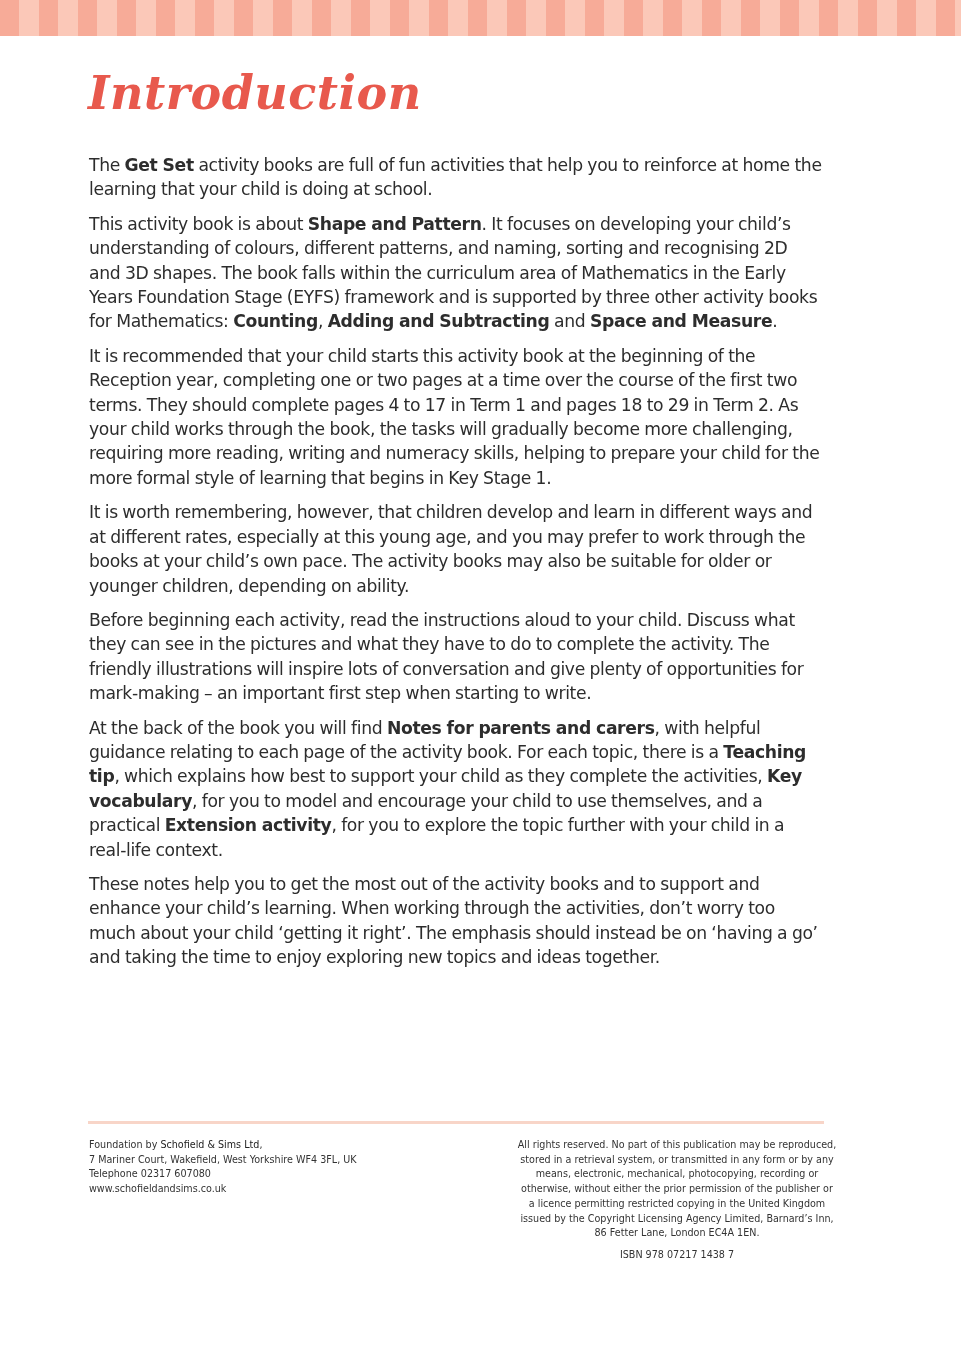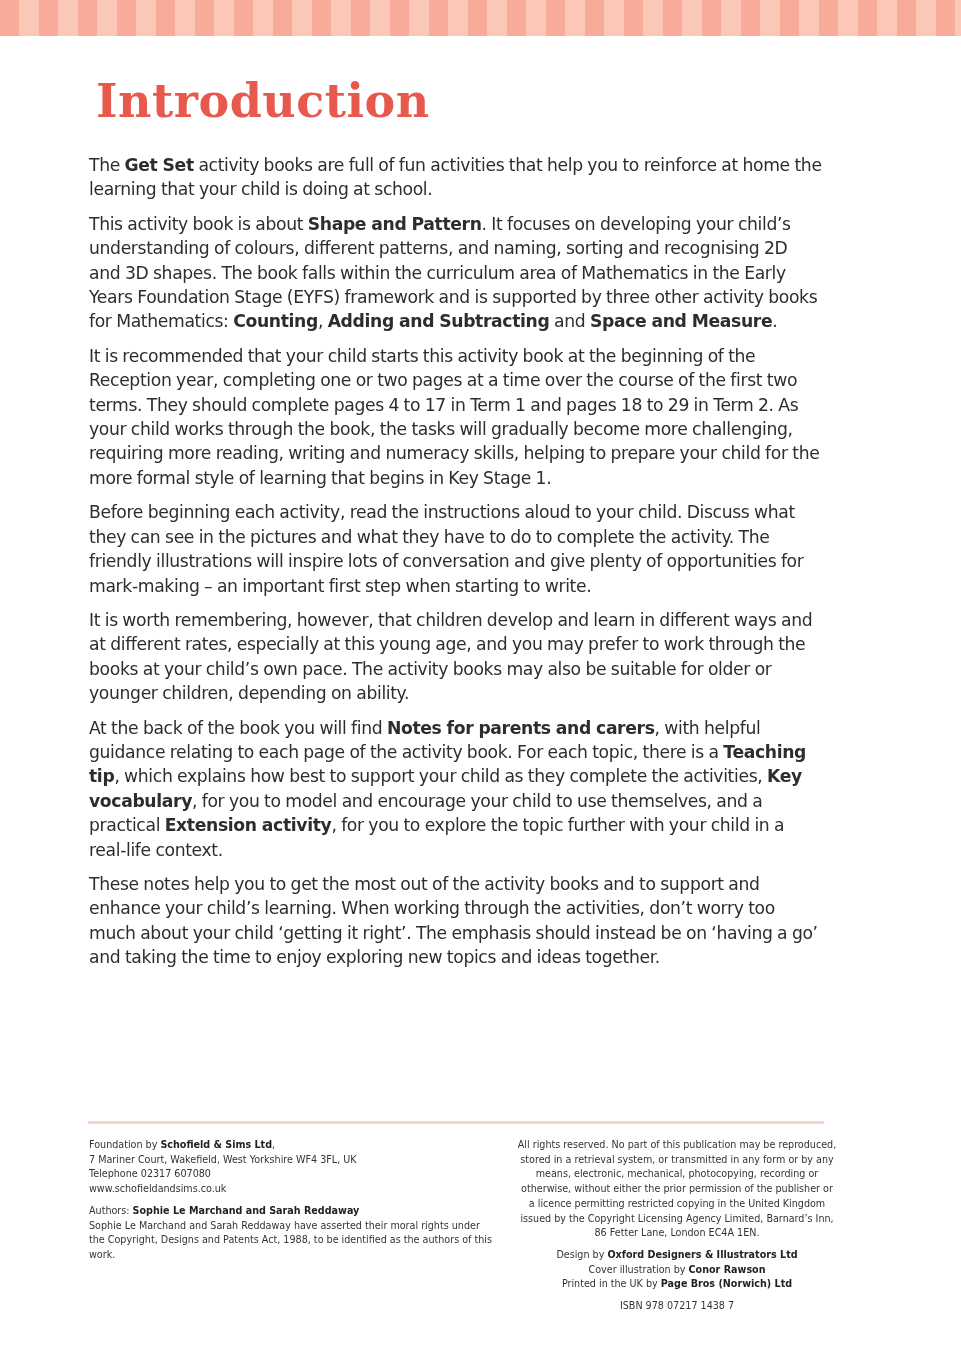--- a/index.html
+++ b/index.html
@@ -1,54 +1,52 @@
 <!DOCTYPE html>
 <html><head>
 <meta charset="utf-8">
 <style>
   html, body { margin: 0; padding: 0; background: #ffffff; }
   body { width: 961px; height: 1360px; position: relative; overflow: hidden;
          font-family: "DejaVu Sans", sans-serif; color: #2b2b2b; }
   .stripe-band { position: absolute; left: 0; top: 0; width: 961px; height: 36px;
     background: repeating-linear-gradient(90deg, #f7ab98 0px, #f7ab98 19.5px, #fbc8b8 19.5px, #fbc8b8 39px); }
-  .title { position: absolute; left: 88px; top: 66px; margin: 8px;
+  .title { position: absolute; left: 88px; top: 66px; margin: 0;
     font-family: "DejaVu Serif", serif; font-weight: bold; font-size: 46px;
-    color: #e8594d; letter-spacing: 0.5px; }
+    color: #e8594d; letter-spacing: 0.5px; font-style: italic; }
   .body-text { position: absolute; left: 89px; top: 153px; width: 745px; }
   .body-text p { margin: 0 12px 10px 0; font-size: 17.2px; line-height: 24.4px;
     letter-spacing: -0.35px; word-spacing: -0.5px; color: #2d2d2d; }
   .body-text b { font-weight: bold; }
   .footer-rule { position: absolute; left: 88px; top: 1121px; width: 736px; height: 3px; background: #f8d5c8; }
   .footer-col { position: absolute; top: 1138px; font-size: 9.6px; line-height: 14.7px; color: #333; }
   .footer-col.left { left: 89px; width: 405px; }
   .footer-col.right { left: 517px; width: 320px; text-align: center; }
   .footer-col p { margin: 0 0 7px 0; }
-  .footer-col b { font-weight: bold; color: #222; }
+  .footer-col b { font-weight: normal; color: #222; }
 </style>
 </head>
 <body>
 
 <div class="stripe-band"></div>
 
 <h1 class="title">Introduction</h1>
 
 <div class="body-text">
     <p><span>The </span><b>Get Set</b><span> activity books are full of fun activities that help you to reinforce at home the learning that your child is doing at school.</span></p>
     <p><span>This activity book is about </span><b>Shape and Pattern</b><span>. It focuses on developing your child’s understanding of colours, different patterns, and naming, sorting and recognising 2D and 3D shapes. The book falls within the curriculum area of Mathematics in the Early Years Foundation Stage (EYFS) framework and is supported by three other activity books for Mathematics: </span><b>Counting</b><span>, </span><b>Adding and Subtracting</b><span> and </span><b>Space and Measure</b><span>.</span></p>
     <p><span>It is recommended that your child starts this activity book at the beginning of the Reception year, completing one or two pages at a time over the course of the first two terms. They should complete pages 4 to 17 in Term 1 and pages 18 to 29 in Term 2. As your child works through the book, the tasks will gradually become more challenging, requiring more reading, writing and numeracy skills, helping to prepare your child for the more formal style of learning that begins in Key Stage 1.</span></p>
+    <p><span>It is worth remembering, however, that children develop and learn in different ways and at different rates, especially at this young age, and you may prefer to work through the books at your child’s own pace. The activity books may also be suitable for older or younger children, depending on ability.</span></p>
     <p><span>Before beginning each activity, read the instructions aloud to your child. Discuss what they can see in the pictures and what they have to do to complete the activity. The friendly illustrations will inspire lots of conversation and give plenty of opportunities for mark-making – an important first step when starting to write.</span></p>
-    <p><span>It is worth remembering, however, that children develop and learn in different ways and at different rates, especially at this young age, and you may prefer to work through the books at your child’s own pace. The activity books may also be suitable for older or younger children, depending on ability.</span></p>
     <p><span>At the back of the book you will find </span><b>Notes for parents and carers</b><span>, with helpful guidance relating to each page of the activity book. For each topic, there is a </span><b>Teaching tip</b><span>, which explains how best to support your child as they complete the activities, </span><b>Key vocabulary</b><span>, for you to model and encourage your child to use themselves, and a practical </span><b>Extension activity</b><span>, for you to explore the topic further with your child in a real-life context.</span></p>
     <p><span>These notes help you to get the most out of the activity books and to support and enhance your child’s learning. When working through the activities, don’t worry too much about your child ‘getting it right’. The emphasis should instead be on ‘having a go’ and taking the time to enjoy exploring new topics and ideas together.</span></p>
   </div>
 
 <div class="footer-rule"></div>
 
 <div class="footer-col left">
     <p><span>Foundation by </span><b>Schofield &amp; Sims Ltd</b><span>,</span><br><span>7 Mariner Court, Wakefield, West Yorkshire WF4 3FL, UK</span><br><span>Telephone 02317 607080</span><br><span>www.schofieldandsims.co.uk</span></p>
-    <p><span>Authors: </span><b>Sophie Le Marchand and Sarah Reddaway</b><br><span>Sophie Le Marchand and Sarah Reddaway have asserted their moral rights under the Copyright, Designs and Patents Act, 1988, to be identified as the authors of this work.</span></p>
   </div>
 
 <div class="footer-col right">
     <p><span>All rights reserved. No part of this publication may be reproduced, stored in a retrieval system, or transmitted in any form or by any means, electronic, mechanical, photocopying, recording or otherwise, without either the prior permission of the publisher or a licence permitting restricted copying in the United Kingdom issued by the Copyright Licensing Agency Limited, Barnard’s Inn, 86 Fetter Lane, London EC4A 1EN.</span></p>
-    <p><span>Design by </span><b>Oxford Designers &amp; Illustrators Ltd</b><br><span>Cover illustration by </span><b>Conor Rawson</b><br><span>Printed in the UK by </span><b>Page Bros (Norwich) Ltd</b></p>
     <p><span>ISBN 978 07217 1438 7</span></p>
   </div>
 
 </body></html>

